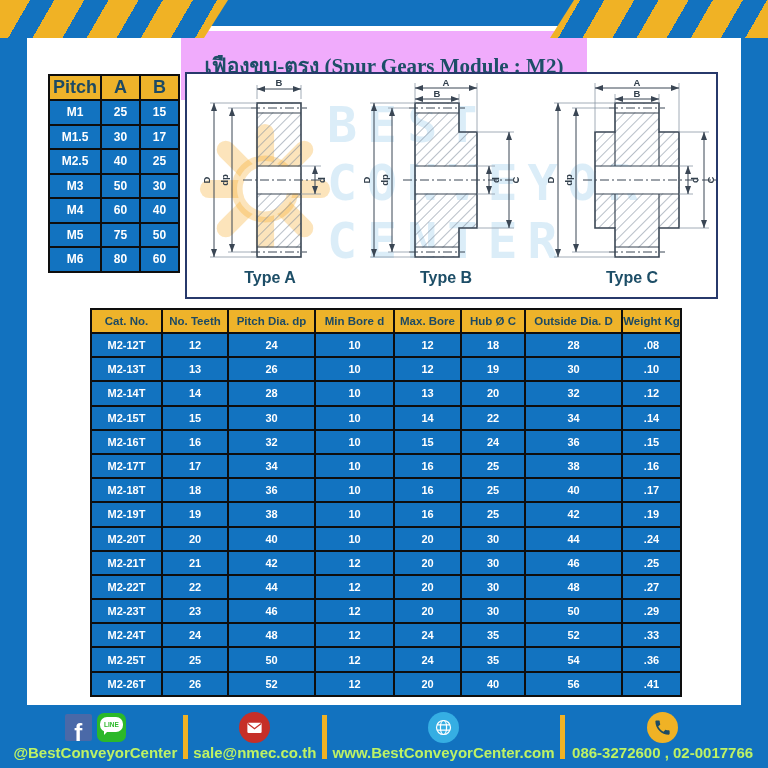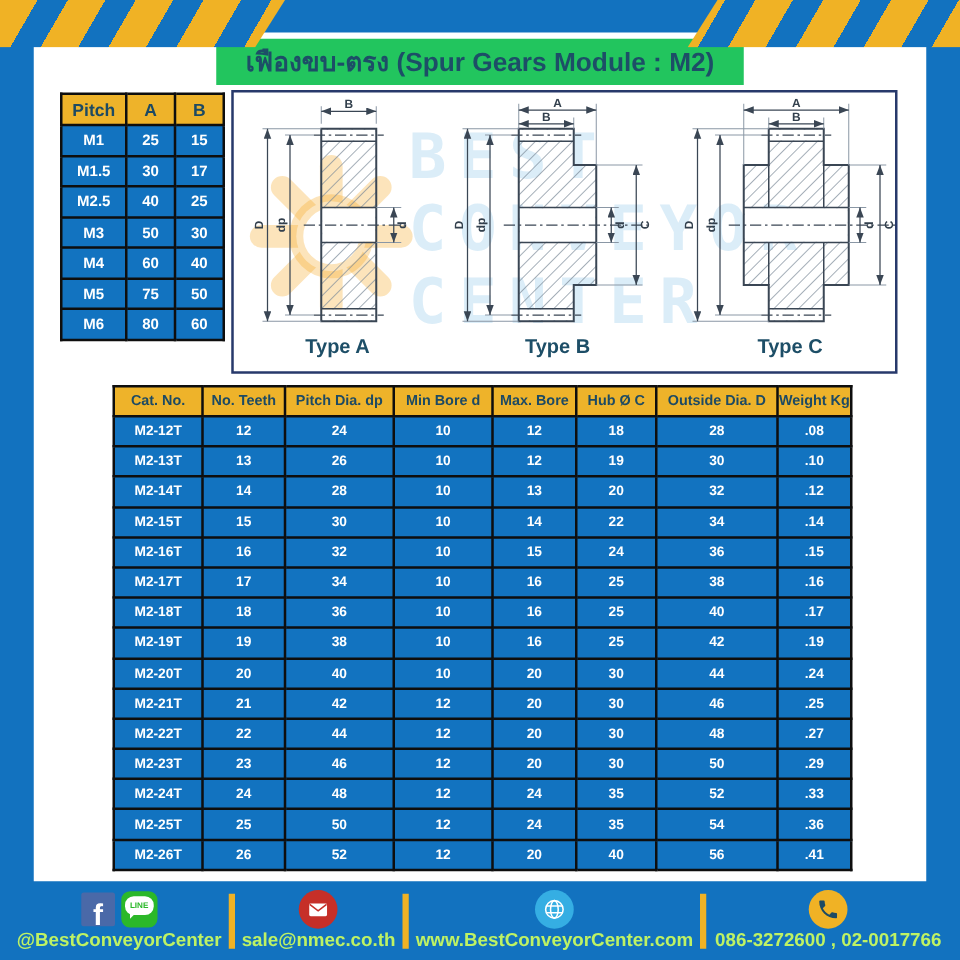--- a/index.html
+++ b/index.html
@@ -10,30 +10,30 @@
   }
   
   .hazard{position:absolute;top:0;height:38px;z-index:3;
     background:repeating-linear-gradient(120deg,#f0b225 0 26px,#1272bf 26px 47px);}
   .hazard.left{left:0;width:228px;clip-path:polygon(0 0,100% 0,calc(100% - 24px) 100%,0 100%);}
   .hazard.right{right:0;width:218px;clip-path:polygon(24px 0,100% 0,100% 100%,0 100%);}
   
   .card{position:absolute;left:27px;top:26px;width:714px;height:679px;background:#ffffff;z-index:1;}
   
   .title-wrap{width:100%;display:flex;justify-content:center;}
-  .title-bar{margin-top:5px;height:37px;padding:0 24px;background:#22c55e;
+  .title-bar{margin-top:5px;height:37px;padding:16px 24px;background:#f0abfc;
     display:inline-flex;align-items:center;justify-content:center;
-    color:#1d4e67;font-weight:bold;font-size:21px;white-space:nowrap;}
+    color:#1d4e67;font-weight:bold;font-size:21px;white-space:nowrap;font-family:Liberation Serif, serif;}
   
   table{border-collapse:collapse;table-layout:fixed;}
   th,td{border:2px solid #0e0e0e;text-align:center;vertical-align:middle;padding:0;}
   th{background:#eeb32a;color:#1d4a63;}
   td{background:#1273c0;color:#ffffff;}
   .pitch-table{position:absolute;left:21px;top:48px;}
-  .pitch-table th{height:23px;font-size:14px;margin-top:17px;}
+  .pitch-table th{height:23px;font-size:18px;margin-top:17px;}
   .pitch-table td{height:22.5px;font-size:12px;font-weight:bold;}
   .spec-table{position:absolute;left:63px;top:282px;}
   .spec-table th{height:22px;font-size:11.5px;}
   .spec-table td{height:22.2px;font-size:11px;font-weight:bold;}
   
   .panel{position:absolute;left:158px;top:46px;width:533px;height:227px;
     border:2px solid #27396b;background:#fff;box-sizing:border-box;overflow:hidden;}
   .wm{position:absolute;inset:0;z-index:0;pointer-events:none;}
   .wm-text{position:absolute;left:140px;top:22px;width:390px;text-align:left;
     color:rgba(73,166,220,0.20);font-weight:bold;font-size:50px;line-height:58px;

